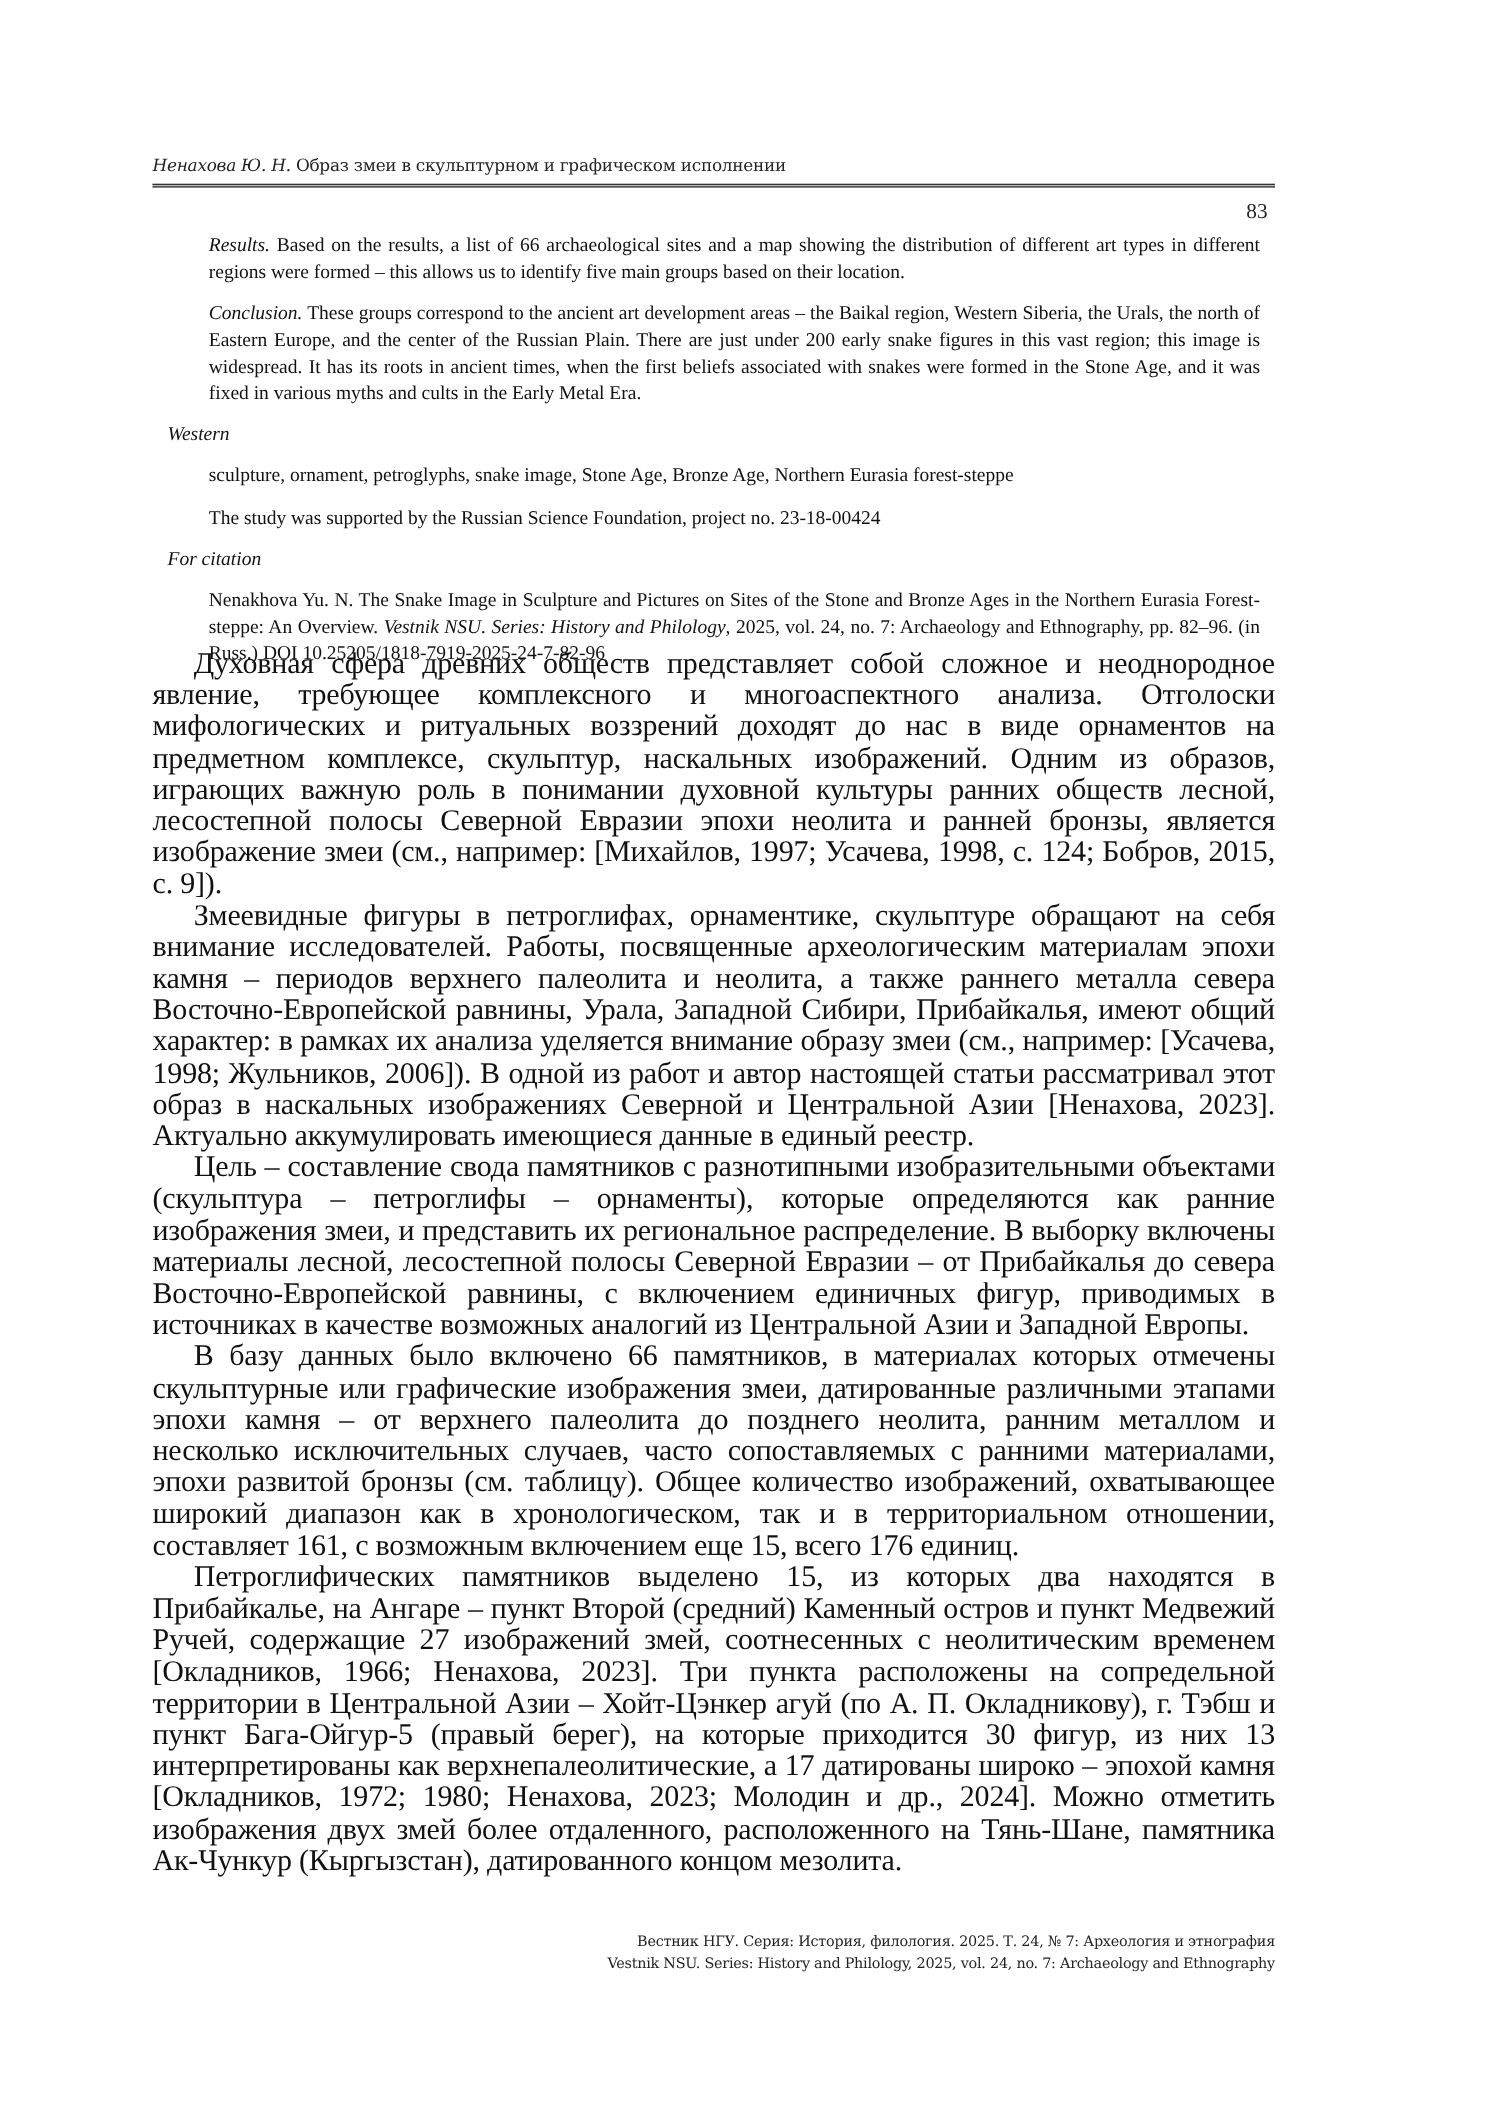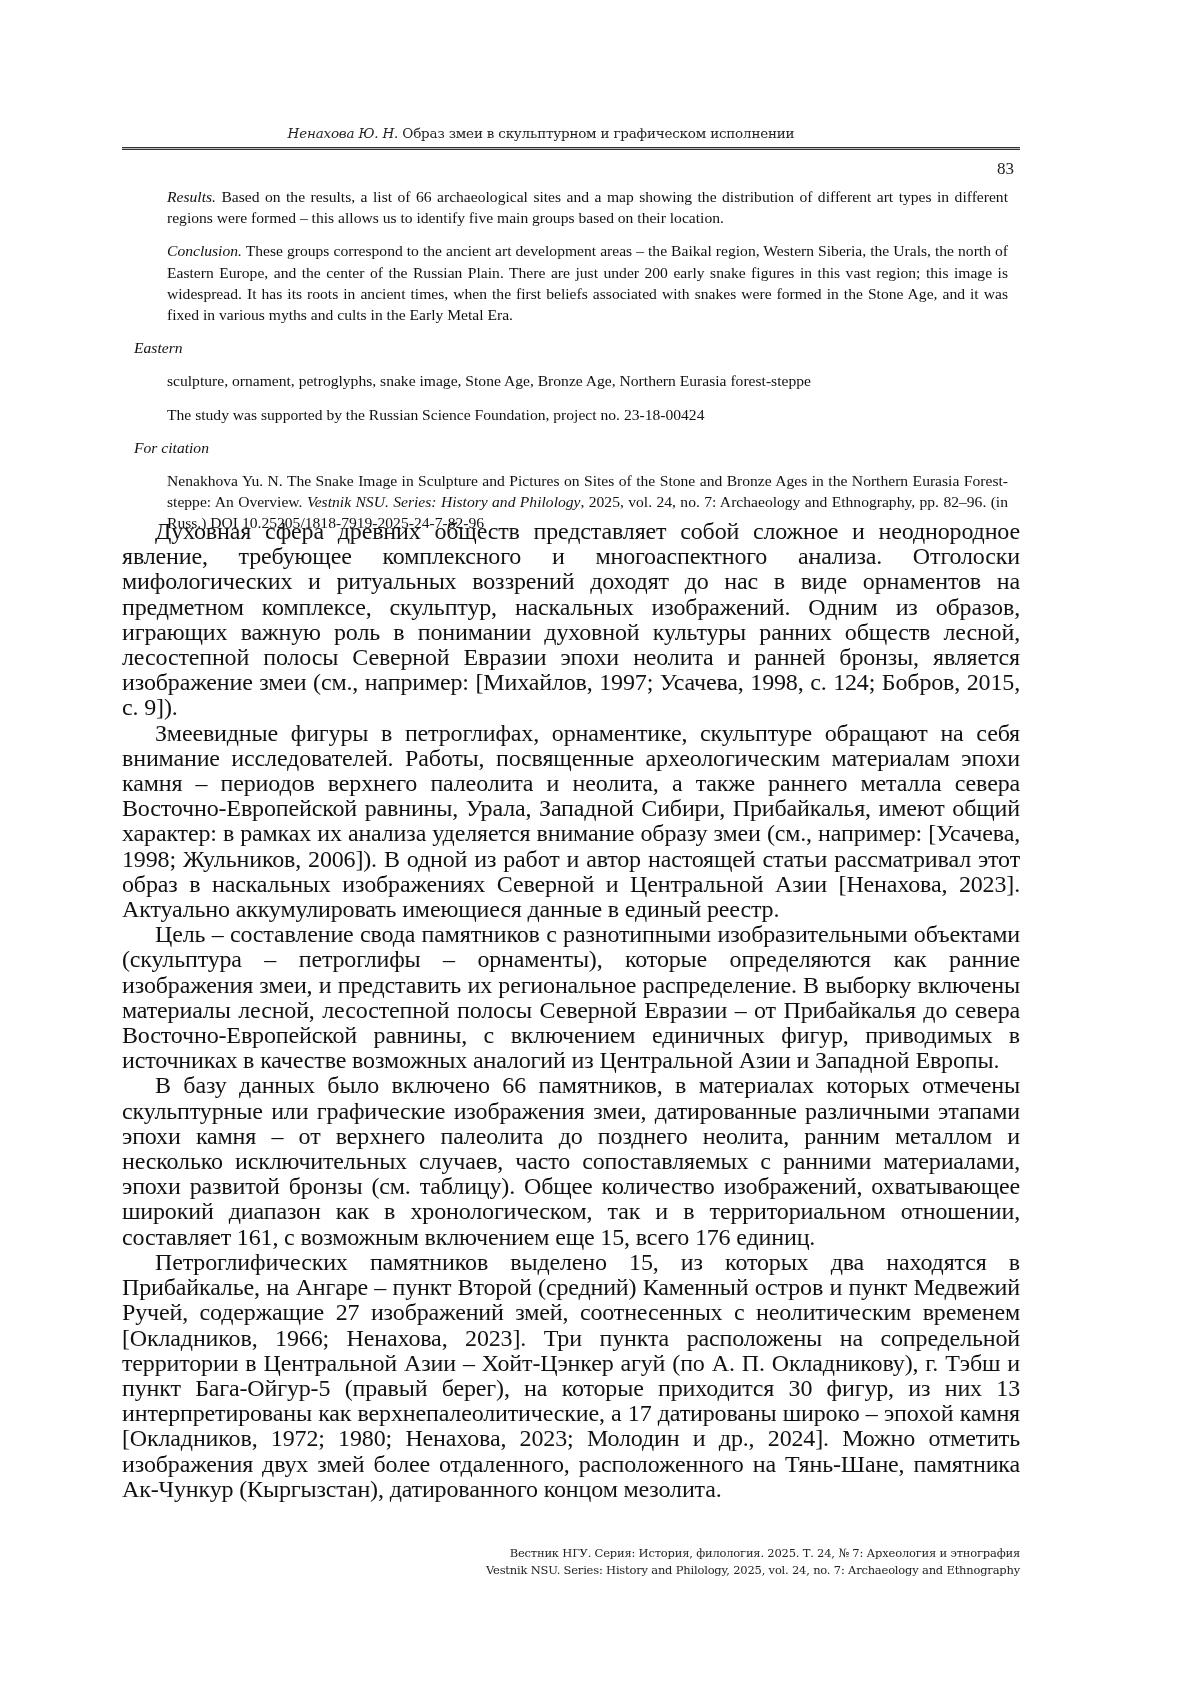--- a/index.html
+++ b/index.html
@@ -1,21 +1,21 @@
 <!DOCTYPE html>
 <html><head>
 <meta charset="utf-8">
 <style>
   html, body { margin: 0; padding: 0; background: #ffffff; }
   body { width: 1200px; height: 1697px; position: relative; overflow: hidden; color: #111; }
   .page { position: absolute; left: 0; top: 0; width: 1200px; height: 1697px; background: #fff; }
 
   .running-header { position: absolute; left: 122px; top: 123px; width: 898px; height: 20px;
     font-family: "DejaVu Serif", serif; font-size: 13.5px; color: #222; }
-  .running-header .title { position: absolute; left: 0; right: 60px; text-align: center; top: 2px; letter-spacing: -0.2px; }
+  .running-header .title { position: absolute; left: 0; right: 60px; text-align: left; top: 2px; letter-spacing: -0.2px; }
   .running-header .title i { font-style: italic; }
   .running-header .pagenum { position: absolute; right: 6px; top: 0px; font-family: "Liberation Serif", serif; font-size: 17px; margin-top: 36px; }
   .header-rule { position: absolute; left: 122px; top: 147px; width: 898px; height: 3px;
     border-top: 1px solid #333; border-bottom: 1px solid #333; box-sizing: border-box; background: #bbb; }
 
   .abstract { position: absolute; left: 122px; top: 174px; width: 898px;
     font-family: "Liberation Serif", serif; font-size: 15.6px; line-height: 21.2px; color: #111; }
   .abstract .ind { padding-left: 33px; text-align: justify; }
   .abstract .label { font-style: italic; }
   .abstract .sec { font-style: italic; }
@@ -36,21 +36,21 @@
 
   <div class="running-header">
     <div class="title"><i>Ненахова Ю. Н.</i> <span>Образ змеи в скульптурном и графическом исполнении</span></div>
     <div class="pagenum">83</div>
   </div>
   <div class="header-rule"></div>
 
   <div class="abstract">
     <p class="ind"><span class="label">Results.</span> <span>Based on the results, a list of 66 archaeological sites and a map showing the distribution of different art types in different regions were formed – this allows us to identify five main groups based on their location.</span></p>
     <p class="ind"><span class="label">Conclusion.</span> <span>These groups correspond to the ancient art development areas – the Baikal region, Western Siberia, the Urals, the north of Eastern Europe, and the center of the Russian Plain. There are just under 200 early snake figures in this vast region; this image is widespread. It has its roots in ancient times, when the first beliefs associated with snakes were formed in the Stone Age, and it was fixed in various myths and cults in the Early Metal Era.</span></p>
-    <p class="sec">Eastern</p>
+    <p class="sec">Western</p>
     <p class="ind">sculpture, ornament, petroglyphs, snake image, Stone Age, Bronze Age, Northern Eurasia forest-steppe</p>
     <p class="ind">The study was supported by the Russian Science Foundation, project no. 23-18-00424</p>
     <p class="sec">For citation</p>
     <p class="ind"><span>Nenakhova Yu. N. The Snake Image in Sculpture and Pictures on Sites of the Stone and Bronze Ages in the Northern Eurasia Forest-steppe: An Overview. </span><i>Vestnik NSU. Series: History and Philology</i><span>, 2025, vol. 24, no. 7: Archaeology and Ethnography, pp. 82–96. (in Russ.) DOI 10.25205/1818-7919-2025-24-7-82-96</span></p>
   </div>
 
   <div class="body-text">
     <p>Духовная сфера древних обществ представляет собой сложное и неоднородное явление, требующее комплексного и многоаспектного анализа. Отголоски мифологических и ритуальных воззрений доходят до нас в виде орнаментов на предметном комплексе, скульптур, наскальных изображений. Одним из образов, играющих важную роль в понимании духовной культуры ранних обществ лесной, лесостепной полосы Северной Евразии эпохи неолита и ранней бронзы, является изображение змеи (см., например: [Михайлов, 1997; Усачева, 1998, с. 124; Бобров, 2015, с. 9]).</p>
     <p>Змеевидные фигуры в петроглифах, орнаментике, скульптуре обращают на себя внимание исследователей. Работы, посвященные археологическим материалам эпохи камня – периодов верхнего палеолита и неолита, а также раннего металла севера Восточно-Европейской равнины, Урала, Западной Сибири, Прибайкалья, имеют общий характер: в рамках их анализа уделяется внимание образу змеи (см., например: [Усачева, 1998; Жульников, 2006]). В одной из работ и автор настоящей статьи рассматривал этот образ в наскальных изображениях Северной и Центральной Азии [Ненахова, 2023]. Актуально аккумулировать имеющиеся данные в единый реестр.</p>
     <p>Цель – составление свода памятников с разнотипными изобразительными объектами (скульптура – петроглифы – орнаменты), которые определяются как ранние изображения змеи, и представить их региональное распределение. В выборку включены материалы лесной, лесостепной полосы Северной Евразии – от Прибайкалья до севера Восточно-Европейской равнины, с включением единичных фигур, приводимых в источниках в качестве возможных аналогий из Центральной Азии и Западной Европы.</p>

